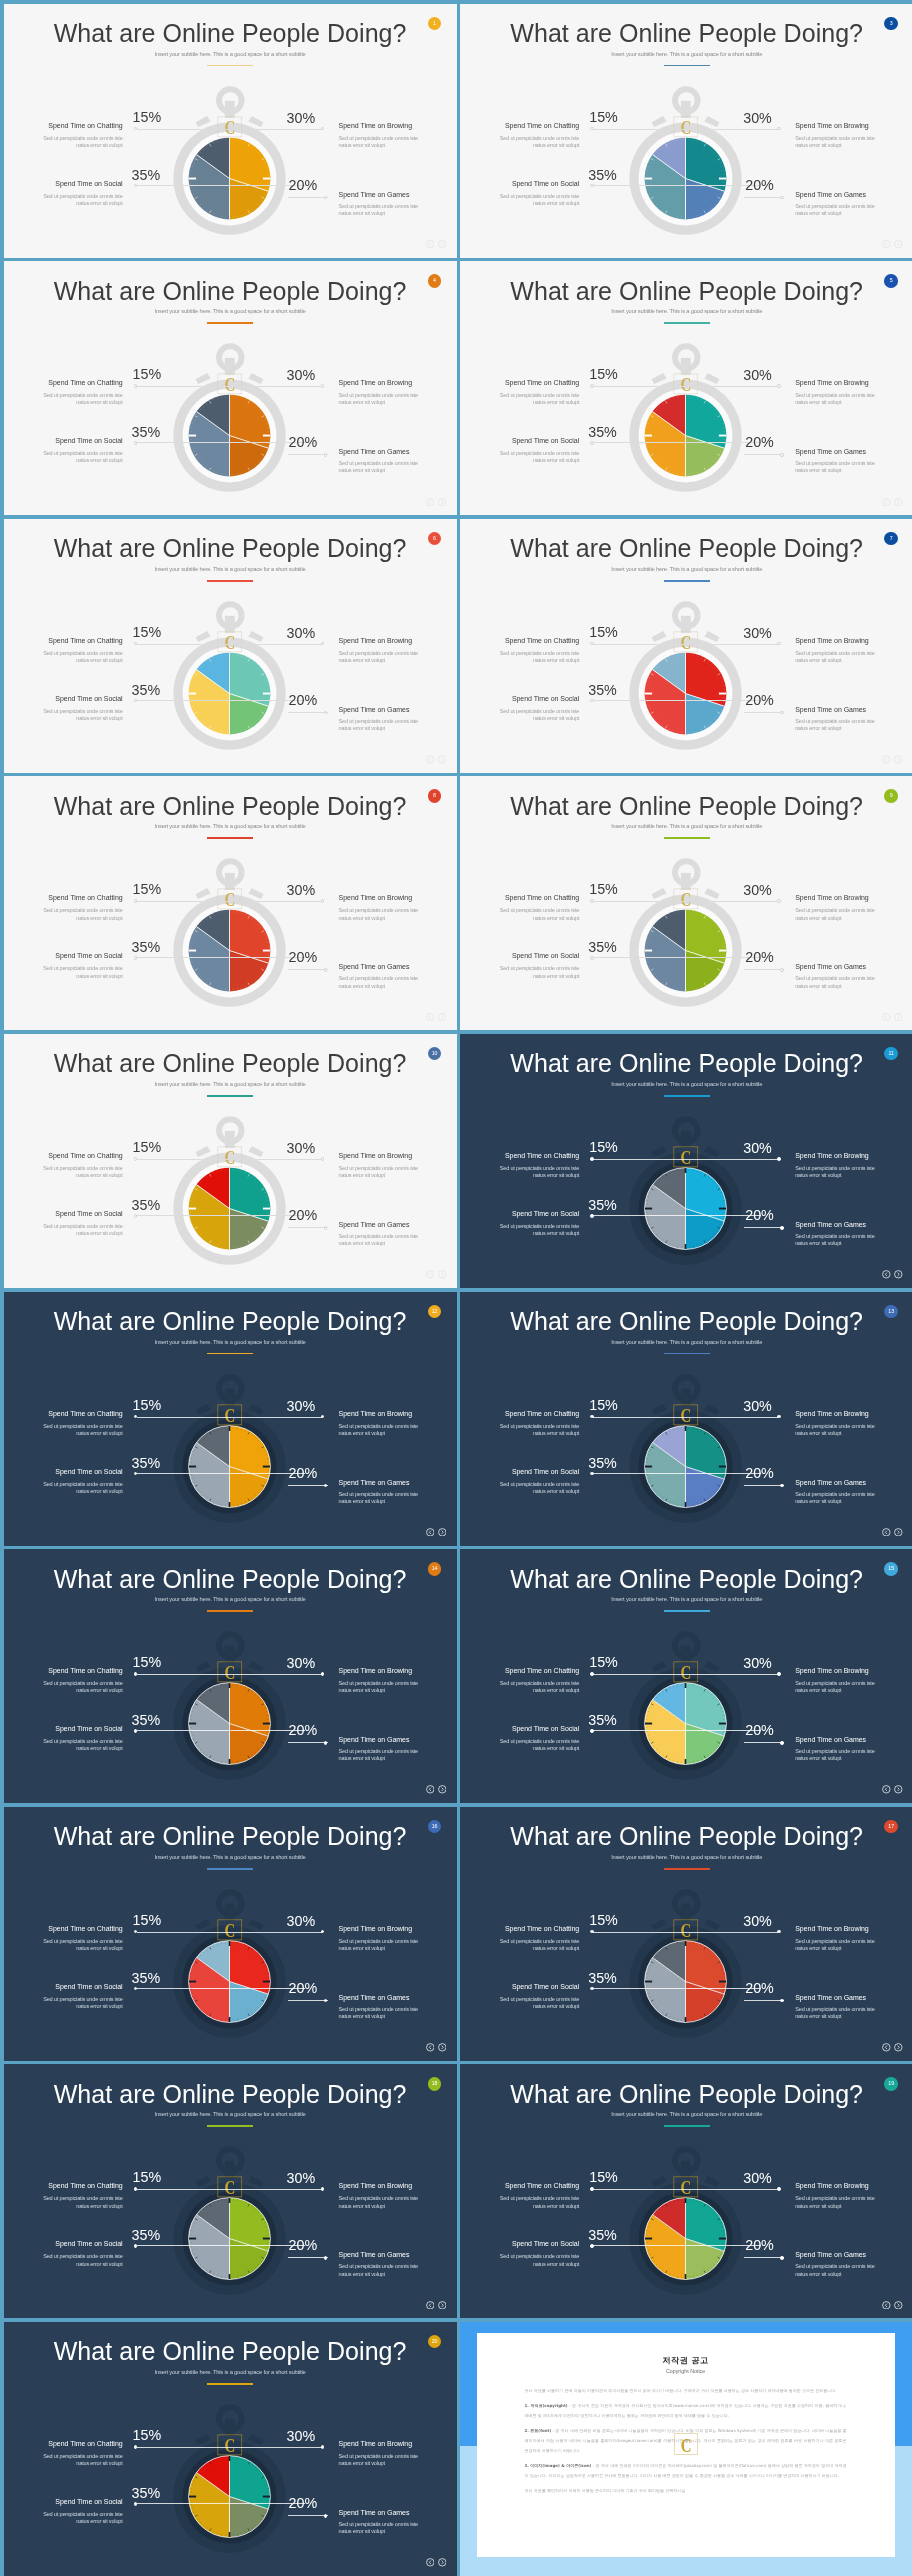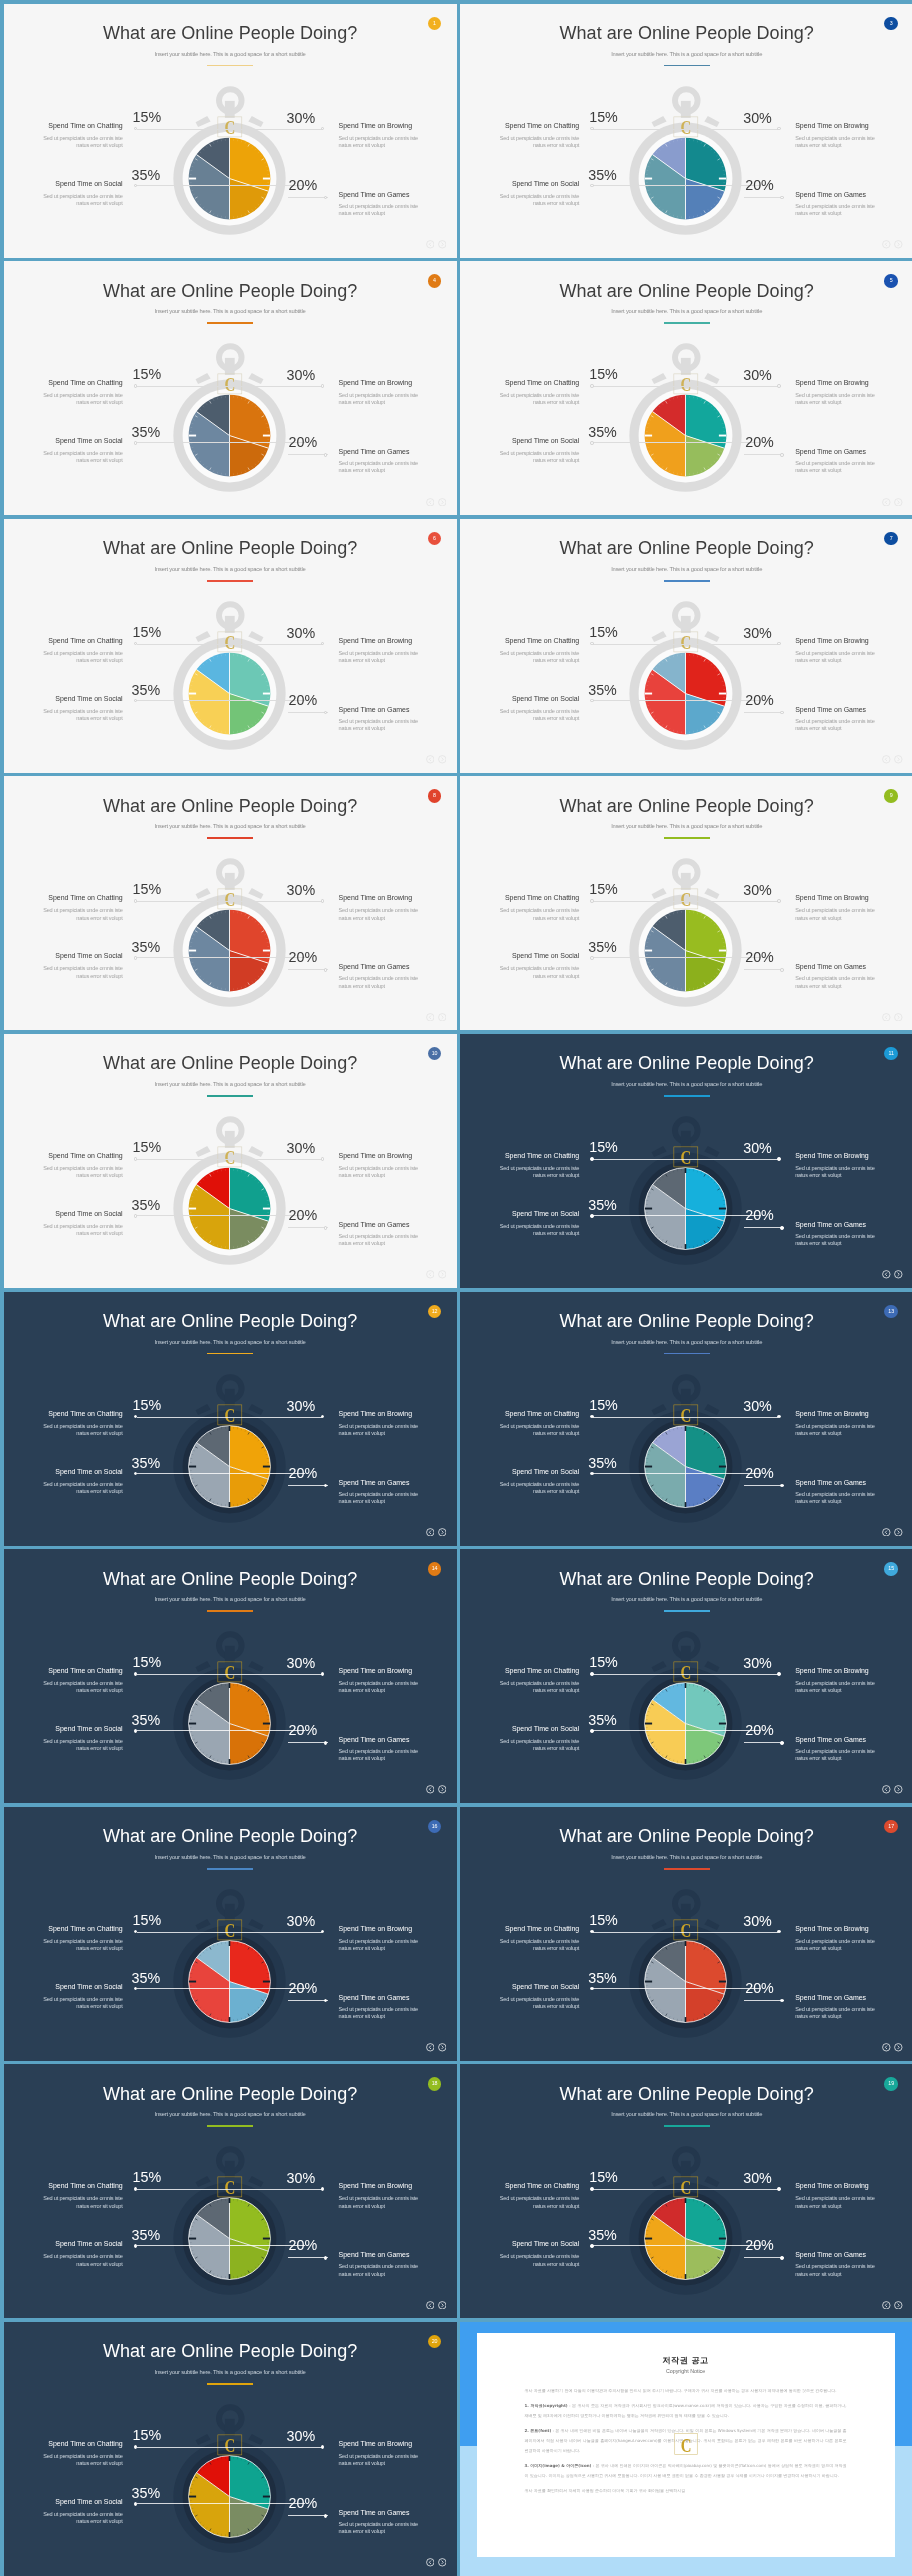--- a/index.html
+++ b/index.html
@@ -12,21 +12,21 @@
   .slide{position:relative;overflow:hidden;background:#f6f6f6;}
   .slide.dark{background:#2a3f55;}
 
   
   .badge{position:absolute;top:13px;right:15.3px;width:13.5px;height:13.5px;
          border-radius:50%;color:#fff;font-size:5.3px;line-height:13.5px;
          text-align:center;font-weight:normal;letter-spacing:-0.1px;}
 
   
   .title{position:absolute;left:0;right:0;top:17.5px;text-align:center;
-         font-size:18px;font-weight:normal;color:#3d3d3d;letter-spacing:0.04px;
+         font-size:25px;font-weight:normal;color:#3d3d3d;letter-spacing:0.04px;
          line-height:24px;}
   .slide.dark .title{color:#ffffff;}
   .subtitle{position:absolute;left:0;right:0;top:46px;text-align:center;
             font-size:5.8px;color:#8b8b8b;letter-spacing:-0.2px;line-height:8.6px;}
   .slide.dark .subtitle{color:#c9d3dc;}
   .underline{position:absolute;left:50%;top:61px;width:46px;height:1.9px;
              margin-left:-23px;}
 
   
   .watch{position:absolute;left:0;top:0;width:453px;height:254px;}

